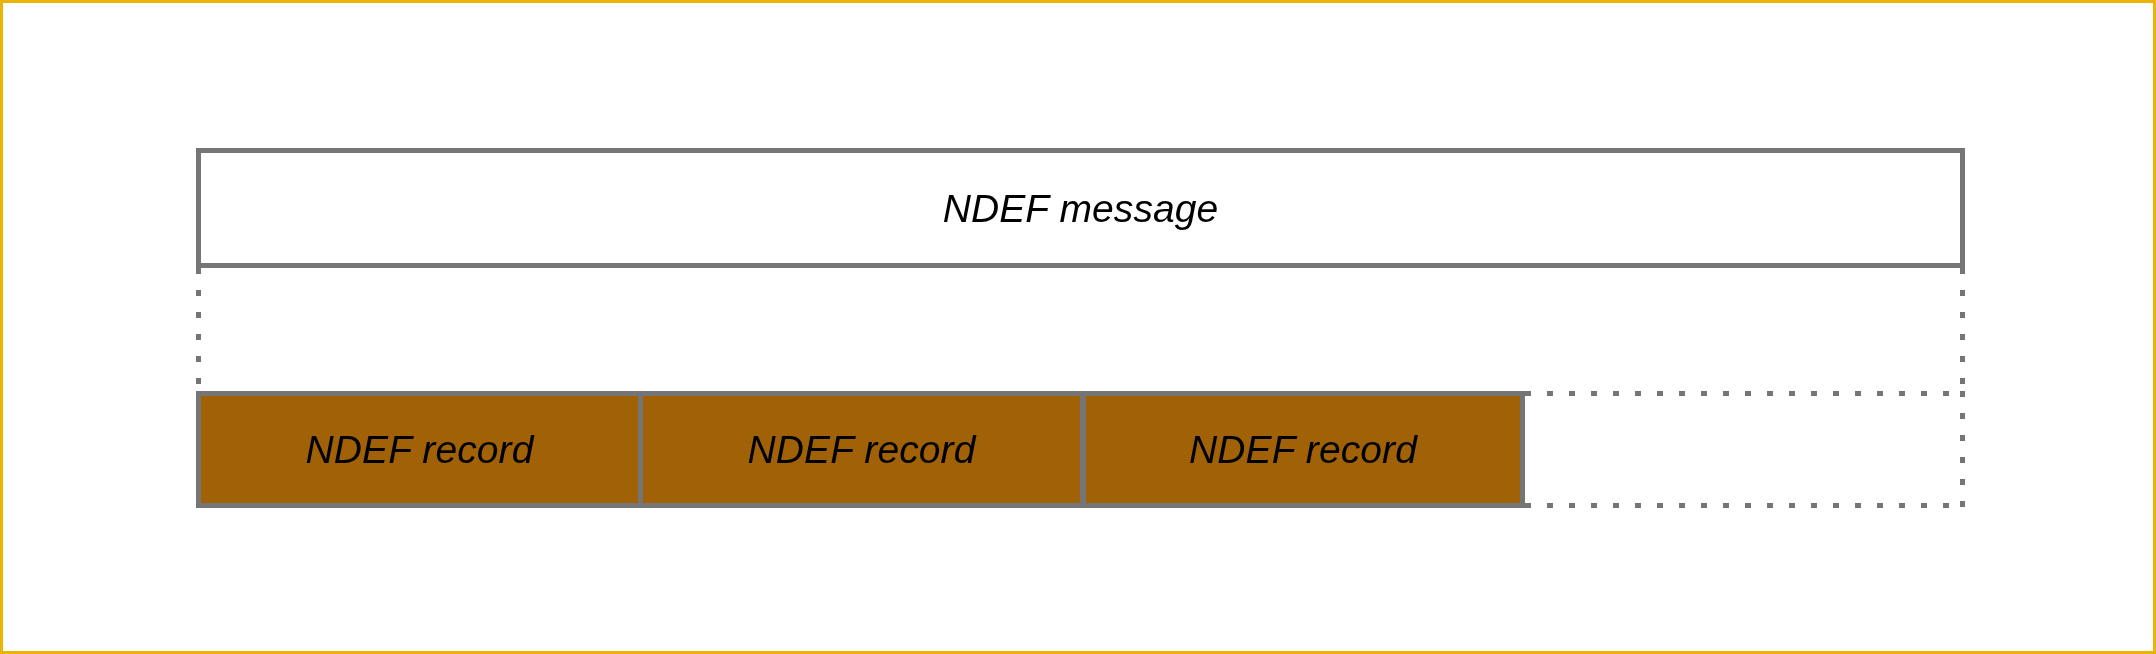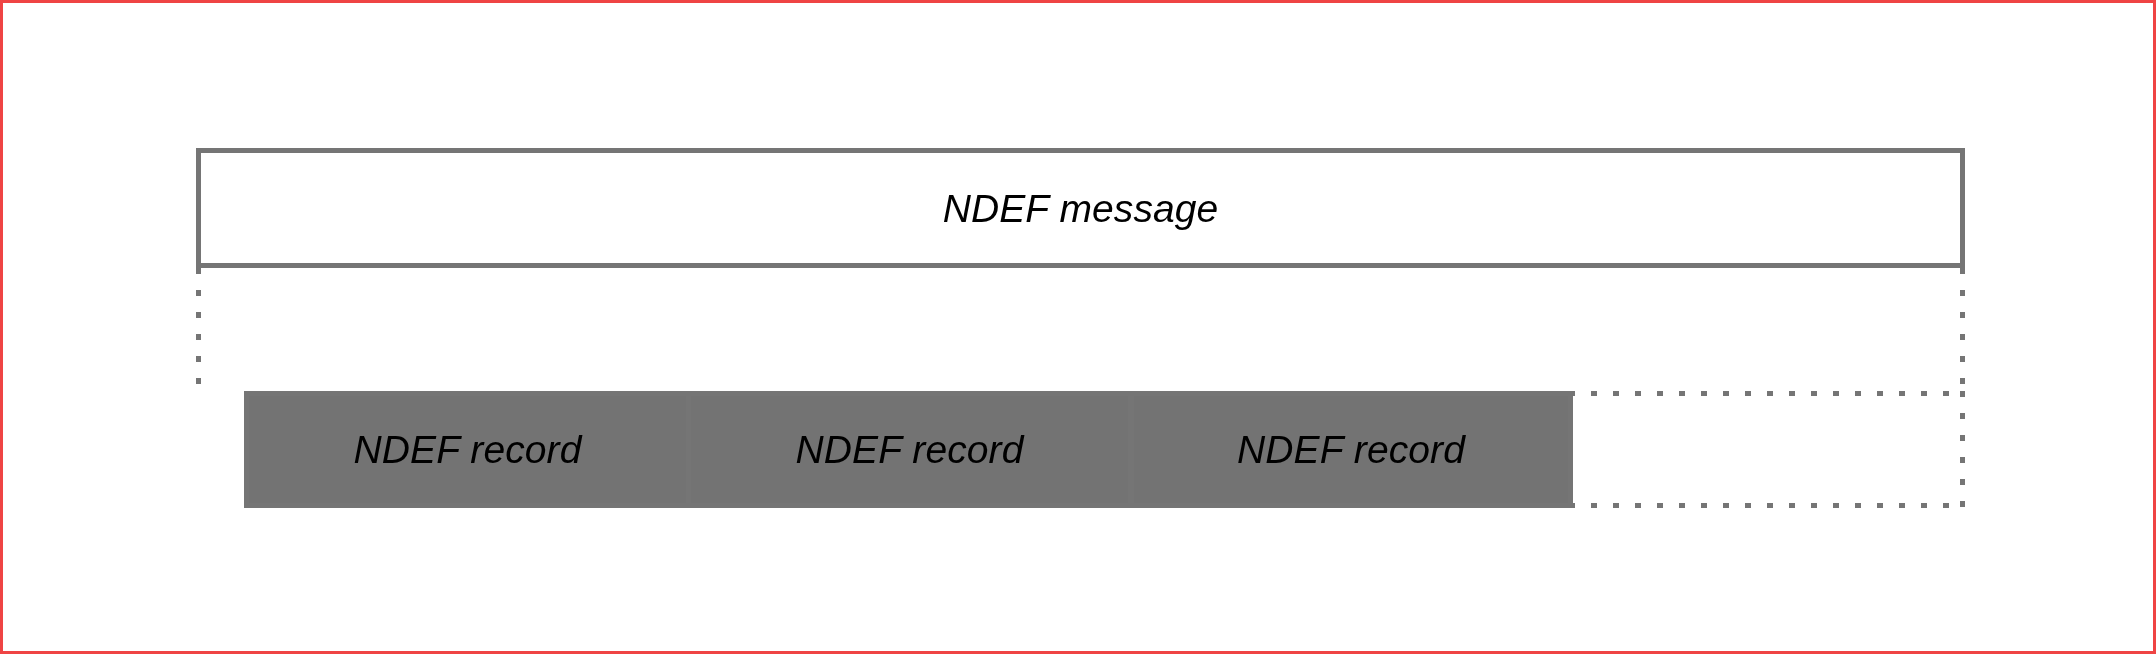--- a/index.html
+++ b/index.html
@@ -11,21 +11,21 @@
   body {
     font-family: "Liberation Sans", sans-serif;
   }
 
   .figure-frame {
     position: relative;
     width: 2156px;
     height: 654px;
     box-sizing: border-box;
     background: #ffffff;
-    border: 3px solid #ef4444;
+    border: 3px solid #eab308;
     overflow: hidden;
     padding-left: 26px;
   }
 
   .diagram-canvas {
     position: absolute;
     left: 0;
     top: 0;
     width: 100%;
     height: 100%;
@@ -85,25 +85,24 @@
     width: 1769px;
     height: 117px;
   }
 
   .record-box {
     position: absolute;
     top: 0;
     height: 117px;
     box-sizing: border-box;
     border: 5px solid #757575;
-    background: #737373;
+    background: #a16207;
     display: flex;
     align-items: center;
     justify-content: center;
-    margin-left: 48px;
   }
 
   .record-box.r1 { left: 0px;    width: 447px; }
   .record-box.r2 { left: 442px;  width: 447px; }
   .record-box.r3 { left: 885px;  width: 444px; }
 
   
   .record-continuation {
     position: absolute;
     top: 0;

